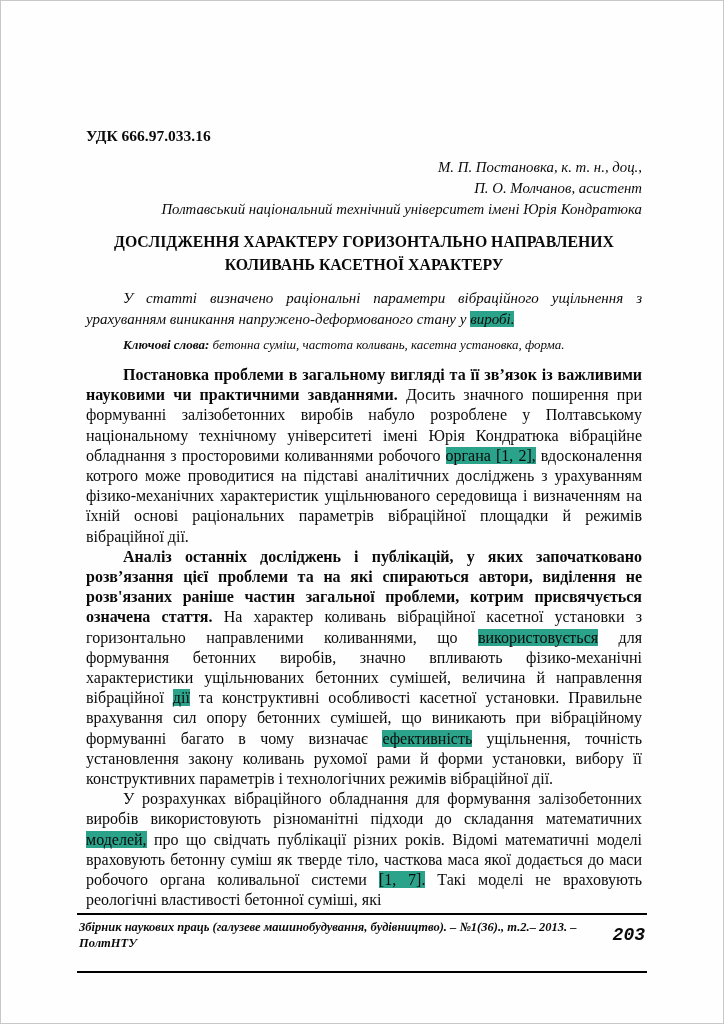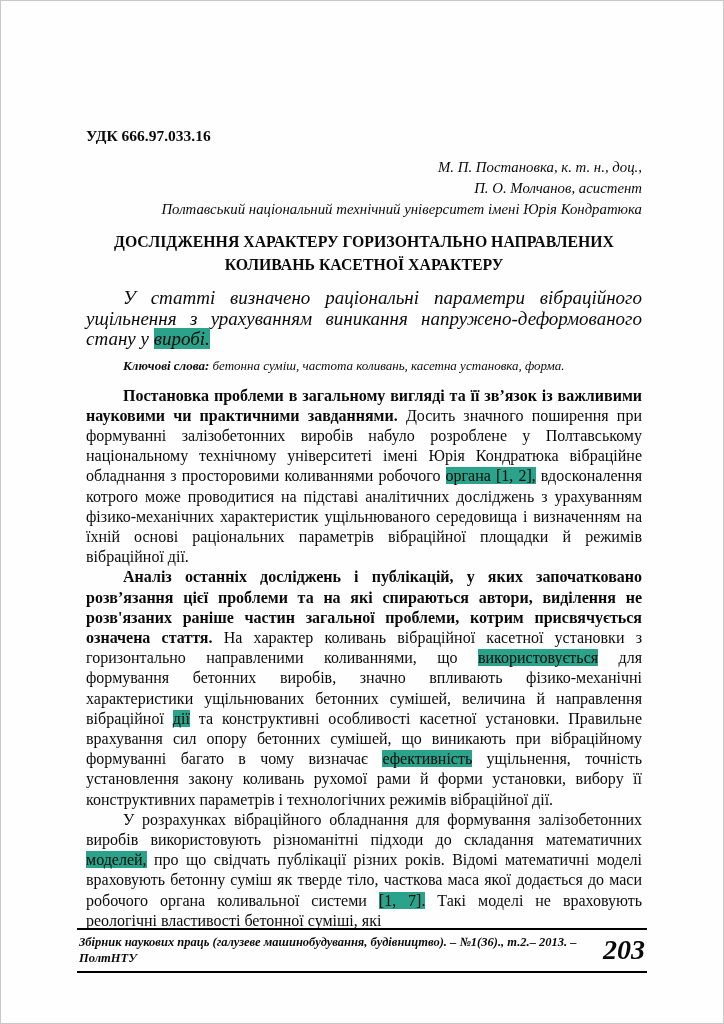--- a/index.html
+++ b/index.html
@@ -41,21 +41,21 @@
   .title {
     margin: 4px 0 12px 0;
     text-align: center;
     font-weight: 700;
     font-size: 15.8px;
     line-height: 23px;
   }
   .abstract {
     margin: 0 0 6px 0;
     font-style: italic;
-    font-size: 19px;
+    font-size: 15px;
     line-height: 20.5px;
     text-align: justify;
     text-indent: 37px;
   }
   .keywords {
     margin: 0 0 10px 0;
     font-size: 13px;
     line-height: 20px;
     text-indent: 37px;
     font-style: italic;
@@ -75,33 +75,34 @@
   .footer {
     position: absolute;
     left: 76px;
     right: 76px;
     bottom: 50px;
     border-top: 2px solid #000;
     border-bottom: 2px solid #000;
     display: flex;
     align-items: center;
     justify-content: space-between;
-    padding: 4px 2px 5px 2px;
+    padding: 4px 2px 20px 2px;
   }
   .footer-journal {
     font-size: 12.5px;
     font-weight: 700;
     font-style: italic;
     line-height: 16px;
   }
   .footer-page {
-    font-size: 28px;
+    font-size: 18px;
     font-weight: 700;
     font-style: italic;
     padding-left: 14px;
+    font-family: Liberation Mono, monospace;
   }
 </style>
 </head>
 <body>
 
 <div class="page">
   <div class="content">
 
     <div class="udc">УДК 666.97.033.16</div>
 

